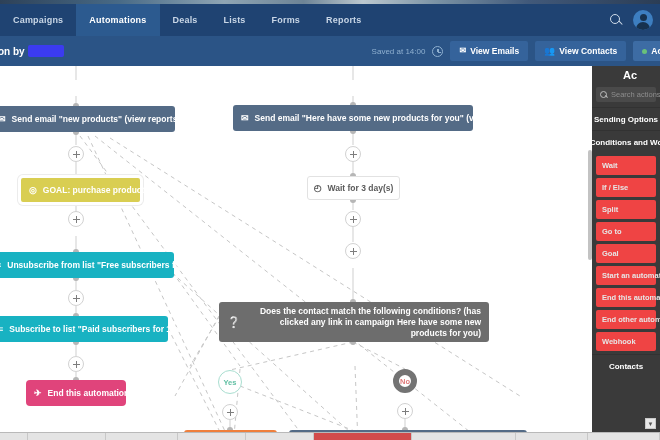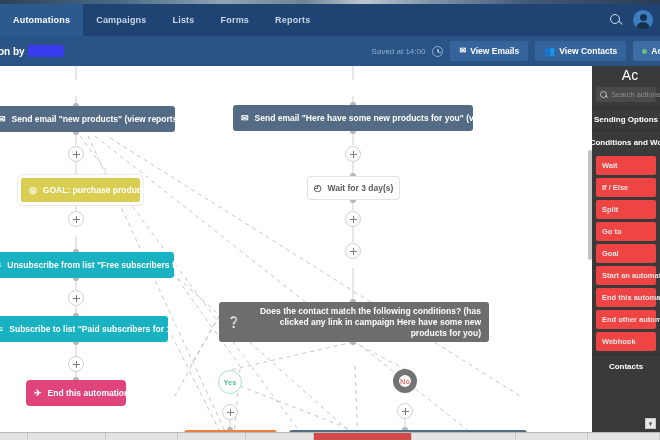--- a/index.html
+++ b/index.html
@@ -158,21 +158,21 @@
   .branch-yes { border: 1px solid #a9ded0; color: #5fbfa2; }
   .branch-no  { border: 6px solid #737373; color: #e07b7b; }
 
   
   .sidebar {
     position: absolute; left: 592px; top: 66px; width: 68px; height: 366px;
     background: #3a3a3a; overflow: hidden;
   }
   .sb-title {
     height: 18px; display: flex; align-items: center; justify-content: center;
-    color: #ffffff; font-size: 14px; font-weight: normal;
+    color: #ffffff; font-size: 11px; font-weight: bold;
     padding-left: 8px;
   }
   .sb-search {
     margin: 3px 4px 5px 4px; height: 15px; background: #4a4a4a;
     border-radius: 2px; display: flex; align-items: center; gap: 3px;
     padding: 0 4px; cursor: text;
   }
   .sb-search .sicon{
     width:8px;height:8px;position:relative;flex:none;
   }
@@ -221,25 +221,28 @@
 </style>
 </head>
 <body>
 
 <div id="app">
 
   <div class="desktop-strip"></div>
 
   <div class="topnav">
     <div class="nav-items">
+      <div class="nav-item">
+          <span>Campaigns</span>
+        </div>
       <div class="nav-item active">
           <span>Automations</span>
         </div>
       <div class="nav-item">
-          <span>Campaigns</span>
+          <span>Deals</span>
         </div>
       <div class="nav-item">
           <span>Lists</span>
         </div>
       <div class="nav-item">
           <span>Forms</span>
         </div>
       <div class="nav-item">
           <span>Reports</span>
         </div>

